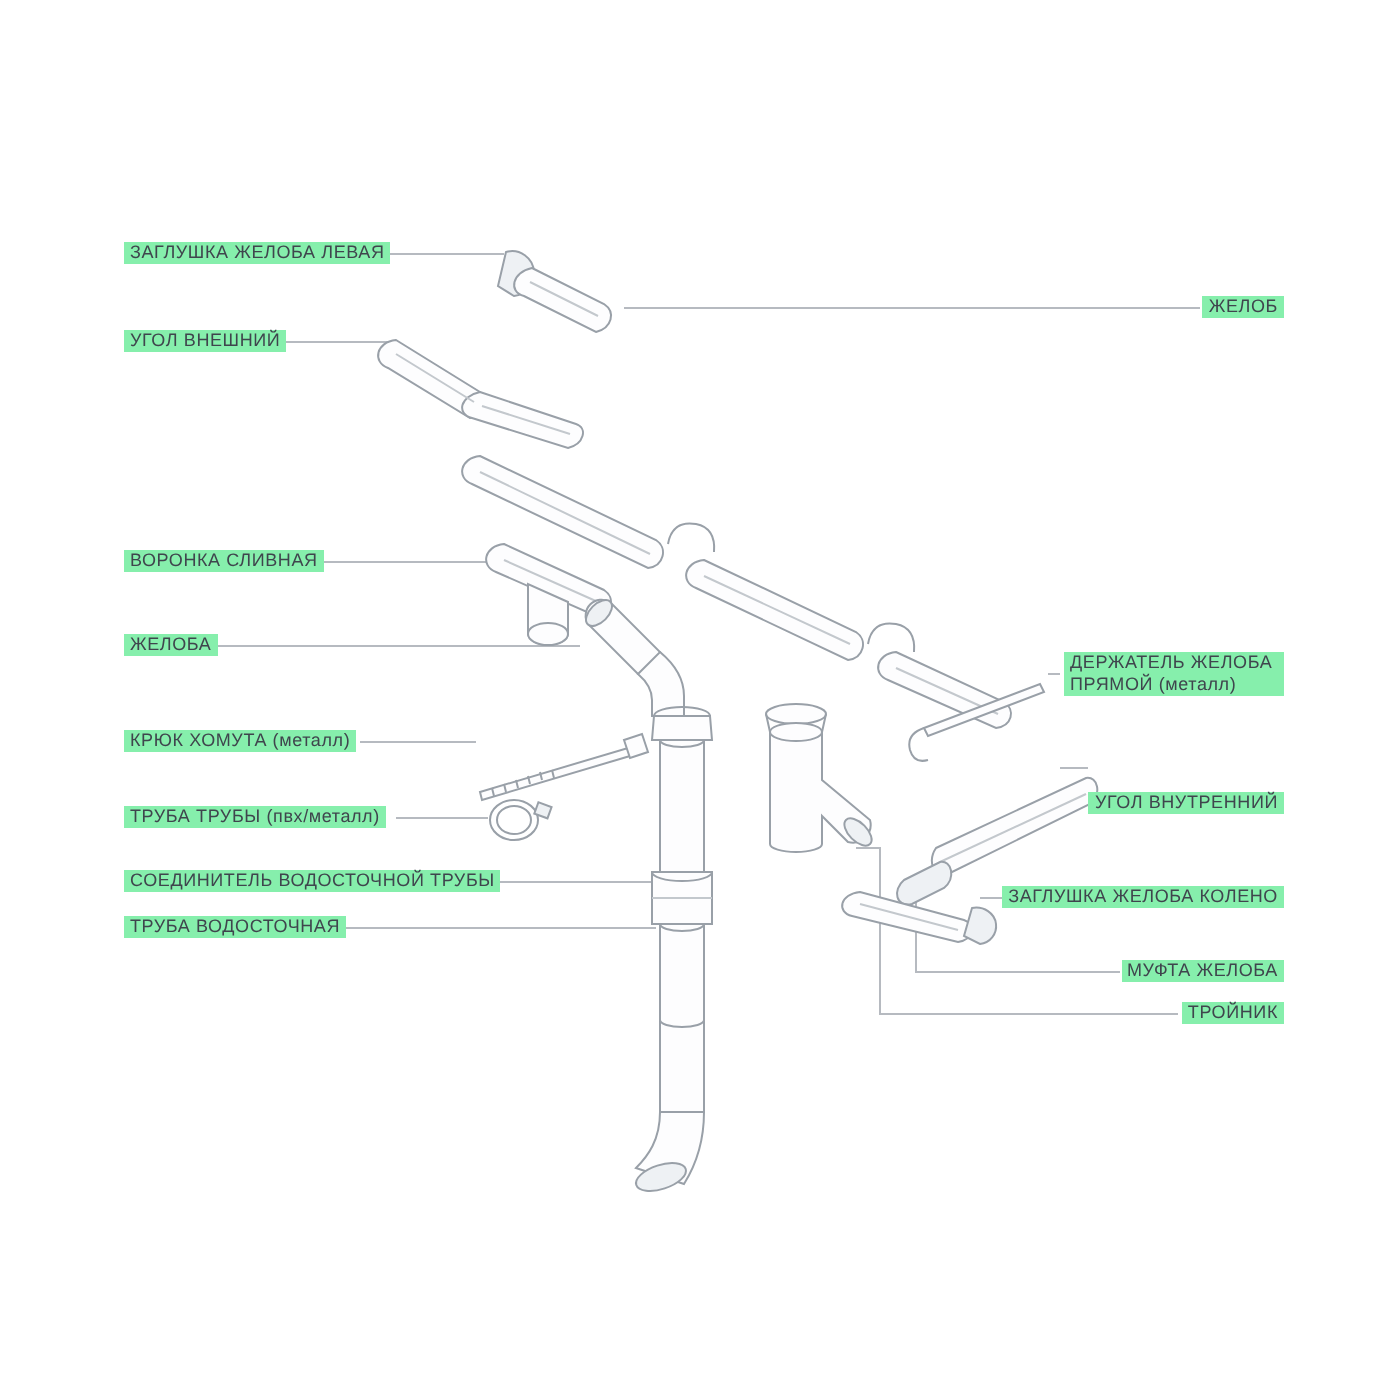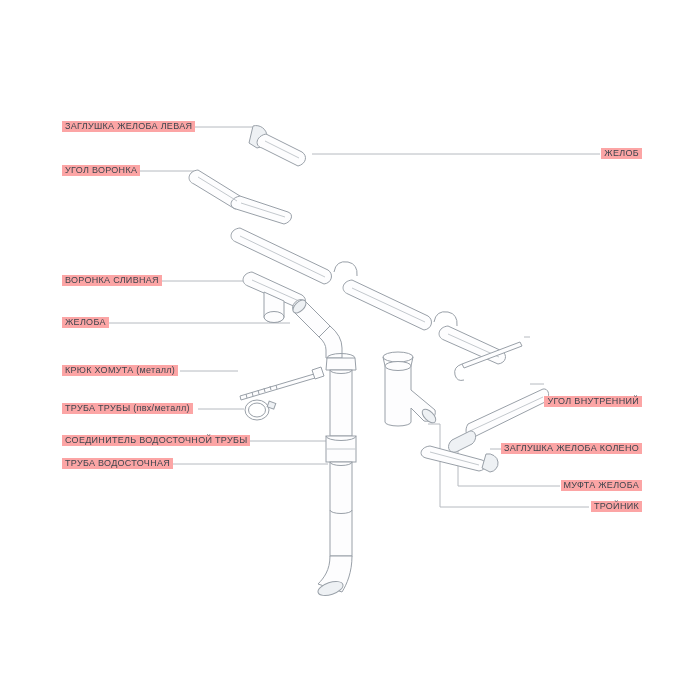--- a/index.html
+++ b/index.html
@@ -4,21 +4,21 @@
 <style>
   html,body{margin:0;padding:0;background:#fff;}
   .stage{
     position:relative;width:700px;height:700px;background:#ffffff;overflow:hidden;
     font-family:"Liberation Sans",sans-serif;
   }
   svg{position:absolute;left:0;top:0;}
   .lbl{
     position:absolute;
     font-size:9px;line-height:11px;letter-spacing:.3px;
-    color:#3f454d;background:#fca5a5;padding:0 3px;
+    color:#3f454d;background:#86efac;padding:0 3px;
     white-space:nowrap;z-index:2;
   }
   .lbl.r{text-align:left;}
   .lbl.wrap{white-space:normal;width:104px;}
   .art path,.art line,.art ellipse,.art rect,.art circle{
     stroke:#99a0a8;stroke-width:1;fill:#fdfdfe;
   }
   .art .nofill{fill:none;}
   .art .shade{fill:#eef1f4;}
   .art .inner{stroke:#c3c8cd;fill:none;}
@@ -147,27 +147,28 @@
       <g>
         <path d="M430,446 L482,460 C488,462 487,470 479,471 L426,458 C418,456 420,447 430,446 Z"></path>
         <path class="inner" d="M430,452 L479,465"></path>
         <path class="shade" d="M486,454 a10,9 0 0 1 12,8 a9,9 0 0 1 -8,10 l-8,-4 z"></path>
       </g>
 
     </g>
   </svg>
 
   <div class="lbl" style="left:62px;top:121px">ЗАГЛУШКА ЖЕЛОБА ЛЕВАЯ</div>
-  <div class="lbl" style="left:62px;top:165px">УГОЛ ВОРОНКА</div>
+  <div class="lbl" style="left:62px;top:165px">УГОЛ ВНЕШНИЙ</div>
   <div class="lbl" style="left:62px;top:275px">ВОРОНКА СЛИВНАЯ</div>
   <div class="lbl" style="left:62px;top:317px">ЖЕЛОБА</div>
   <div class="lbl" style="left:62px;top:365px">КРЮК ХОМУТА (металл)</div>
   <div class="lbl" style="left:62px;top:403px">ТРУБА ТРУБЫ (пвх/металл)</div>
   <div class="lbl" style="left:62px;top:435px">СОЕДИНИТЕЛЬ ВОДОСТОЧНОЙ ТРУБЫ</div>
   <div class="lbl" style="left:62px;top:458px">ТРУБА ВОДОСТОЧНАЯ</div>
 
   <div class="lbl r" style="right:58px;top:148px">ЖЕЛОБ</div>
+  <div class="lbl r wrap" style="right:58px;top:326px">ДЕРЖАТЕЛЬ ЖЕЛОБА ПРЯМОЙ (металл)</div>
   <div class="lbl r" style="right:58px;top:396px">УГОЛ ВНУТРЕННИЙ</div>
   <div class="lbl r" style="right:58px;top:443px">ЗАГЛУШКА ЖЕЛОБА КОЛЕНО</div>
   <div class="lbl r" style="right:58px;top:480px">МУФТА ЖЕЛОБА</div>
   <div class="lbl r" style="right:58px;top:501px">ТРОЙНИК</div>
 
 </div>
 
 </body></html>

